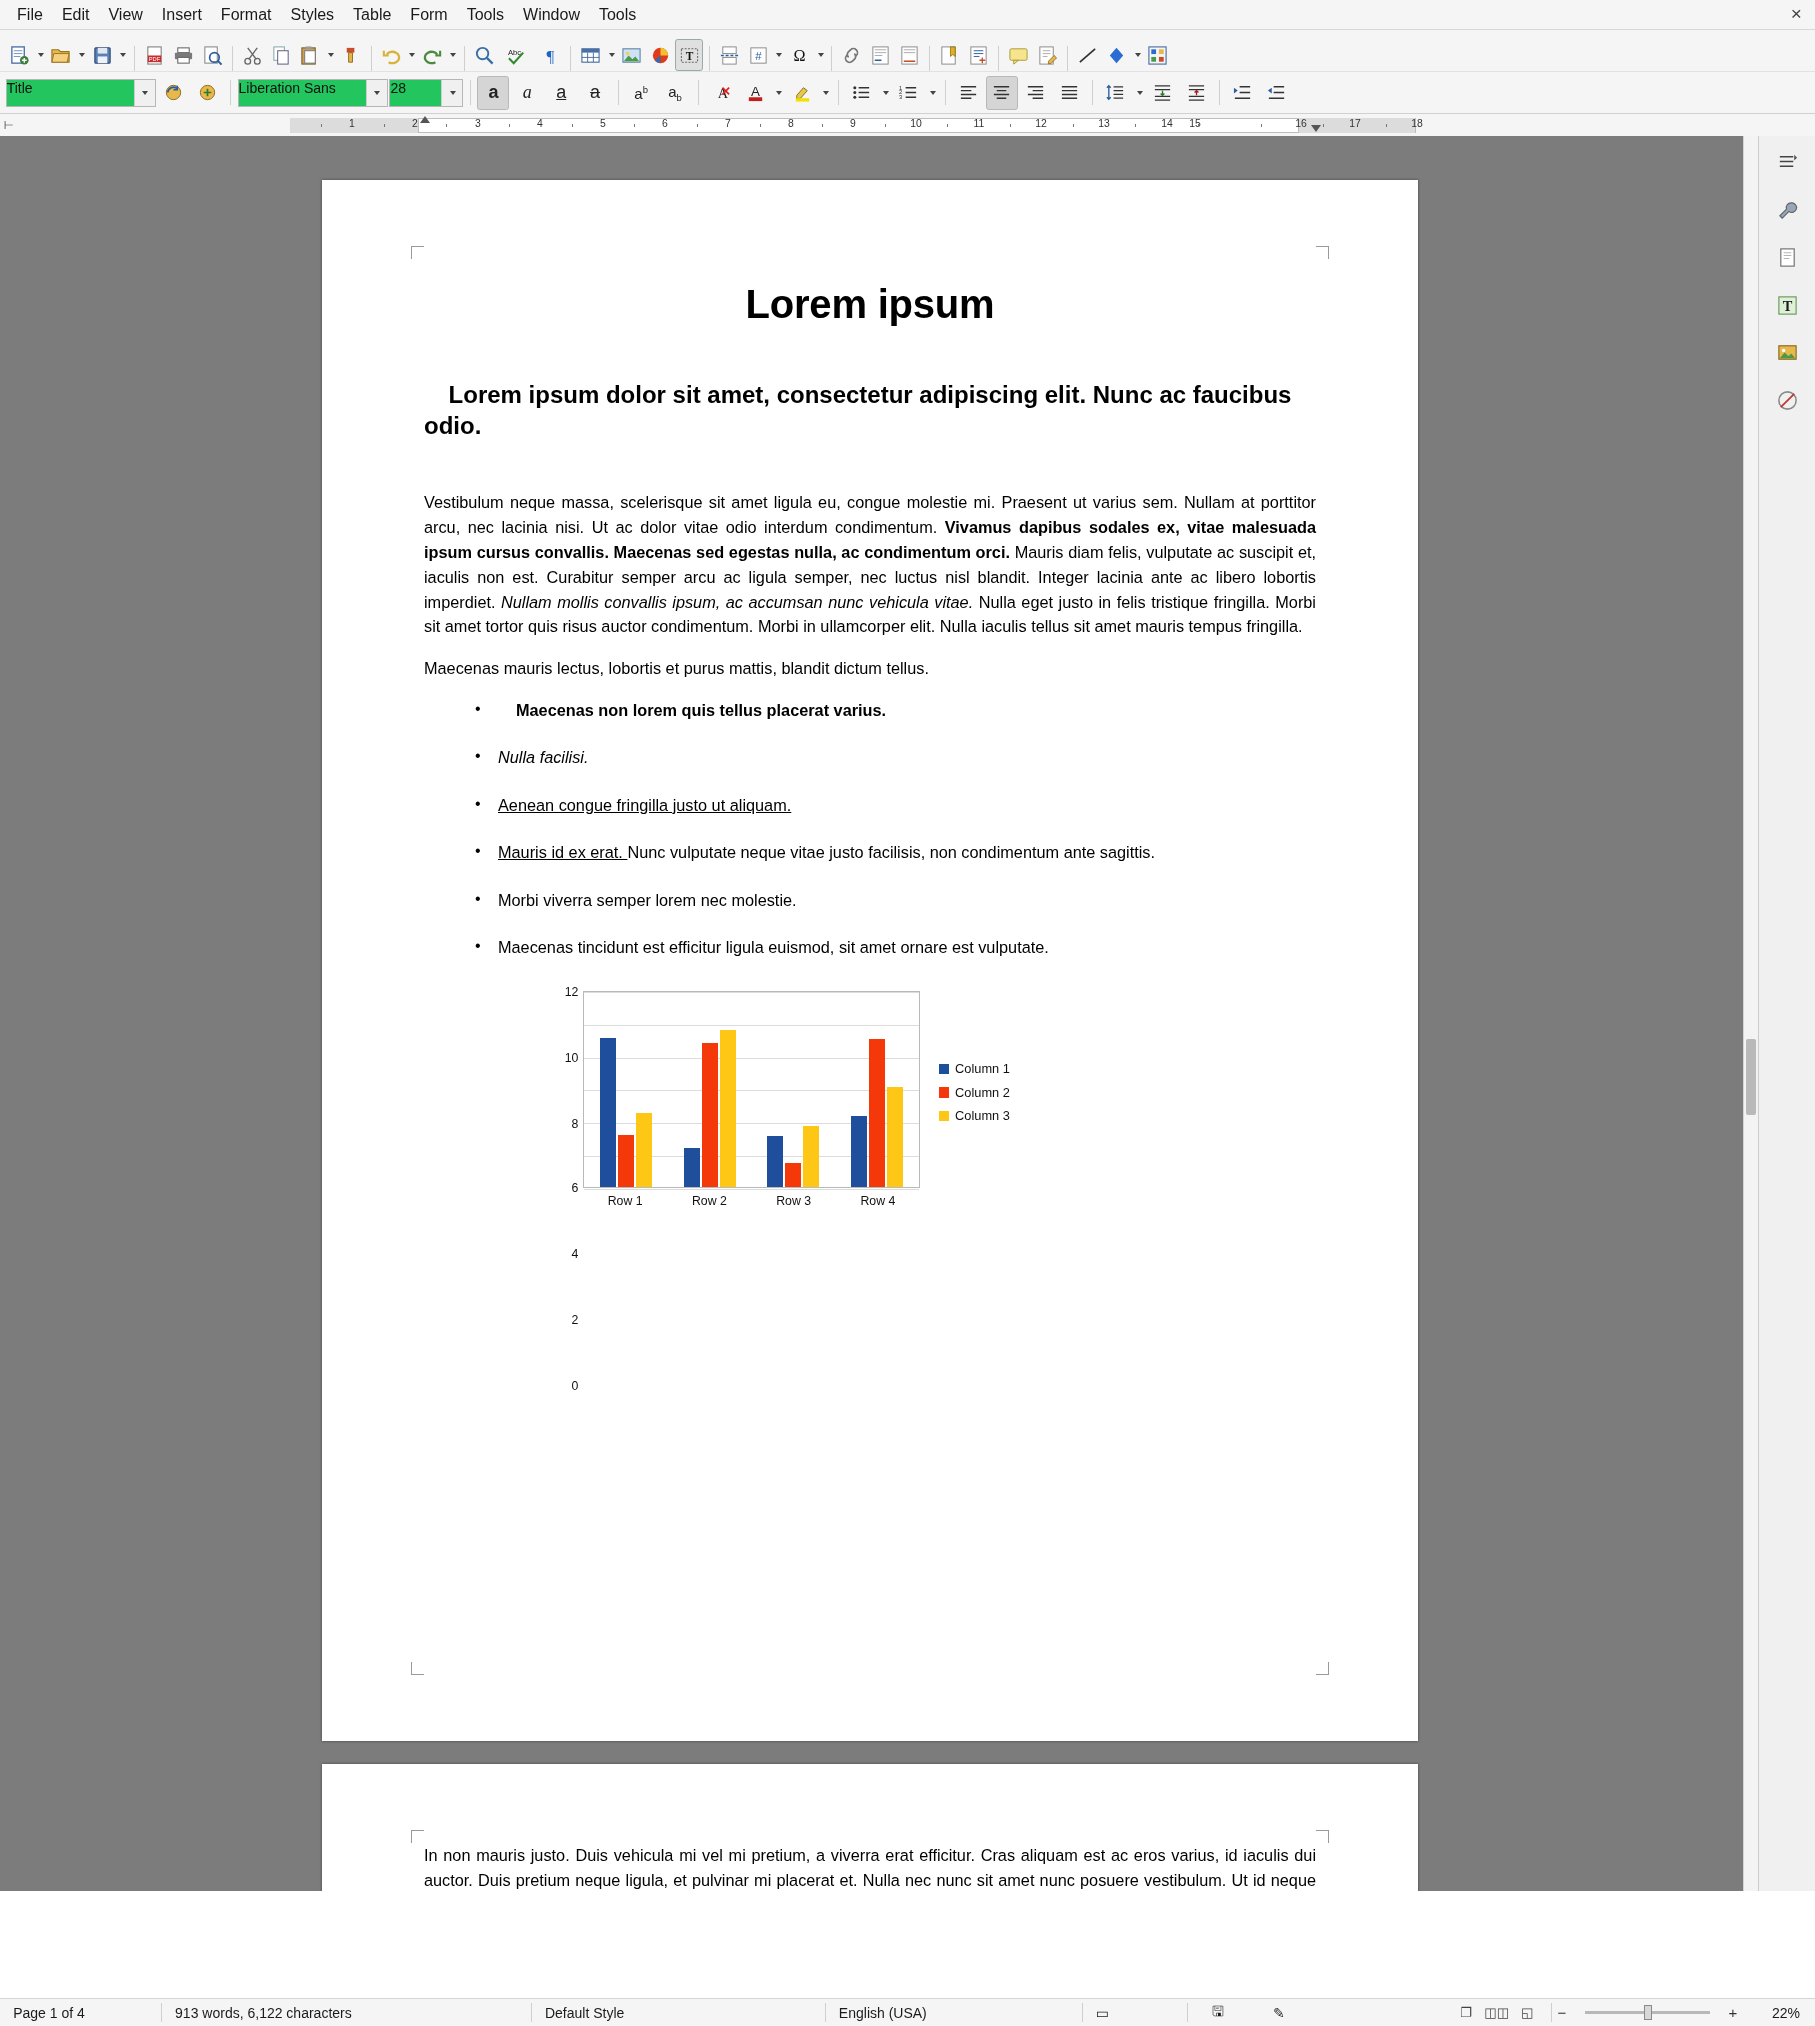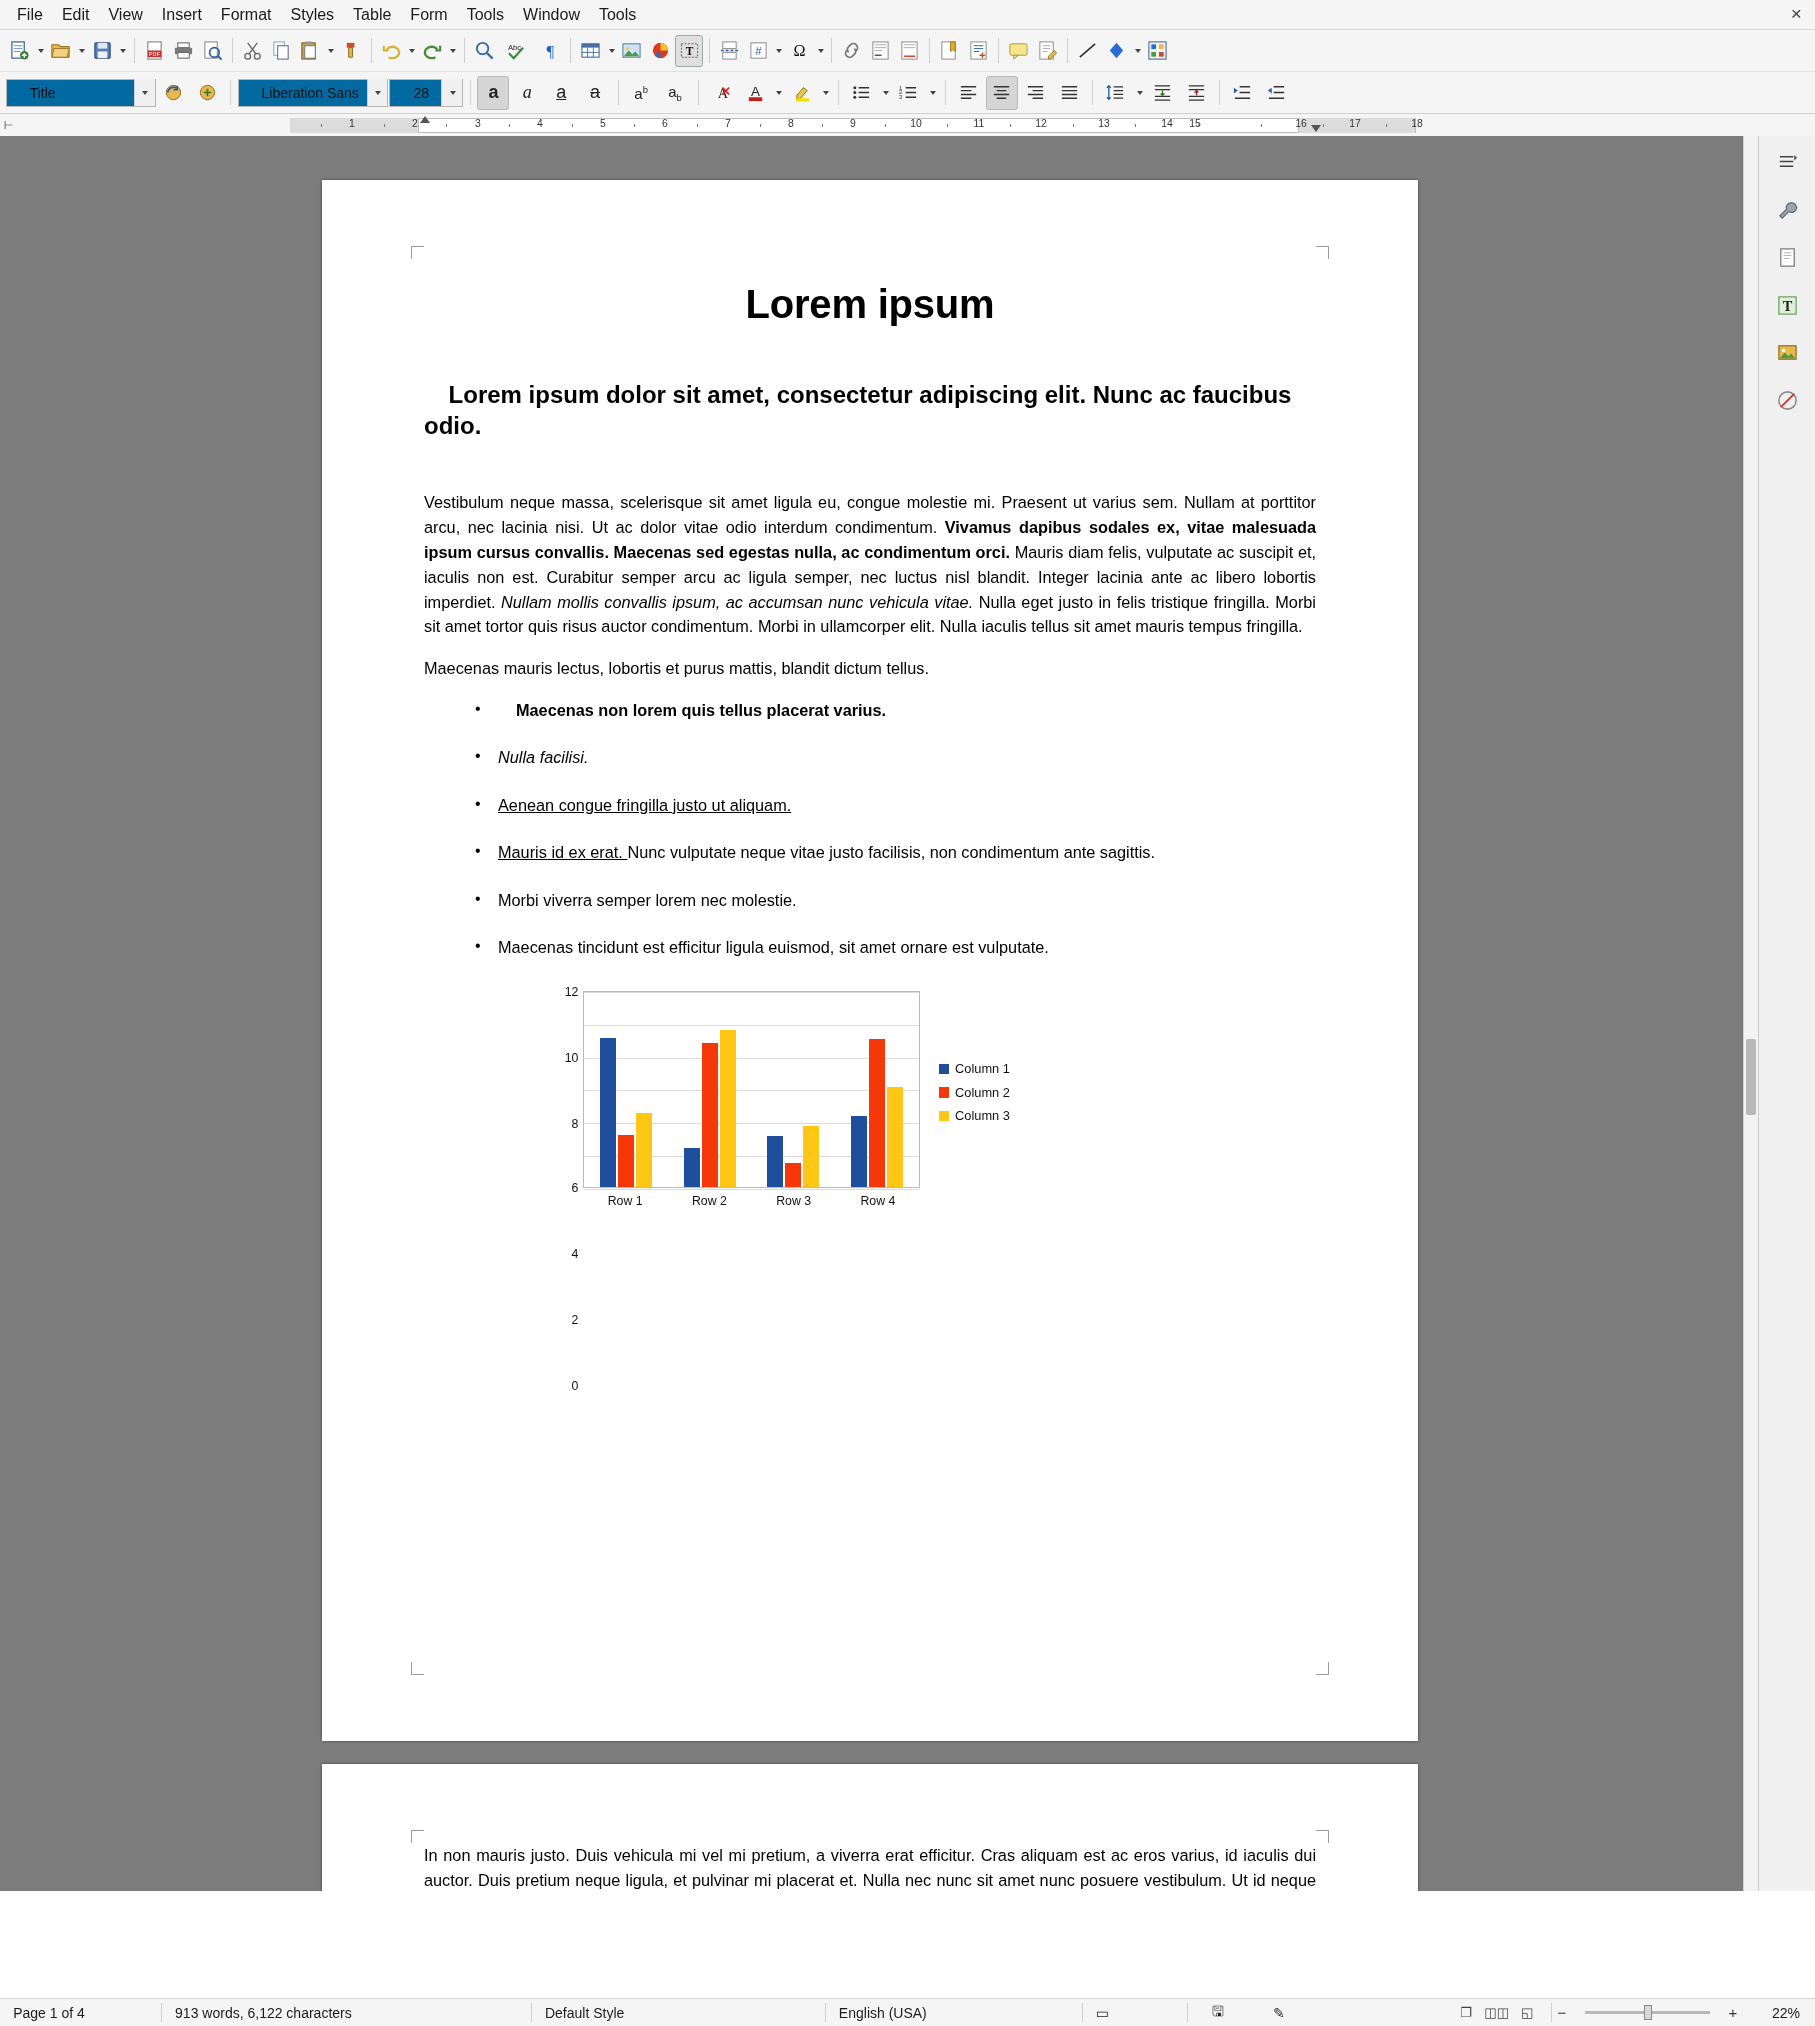--- a/index.html
+++ b/index.html
@@ -36,21 +36,21 @@
     font-size: 19px;
     color: #444;
   }
 
   
   .toolbar {
     height: 42px;
     background: #f5f5f5;
     border-bottom: 0.9px solid #e2e2e2;
     display: flex;
-    align-items: center;
+    align-items: flex-end;
     padding: 0 5.7px;
     gap: 0.9px;
   }
   .tb-btn {
     width: 28px; height: 32px;
     display: flex; align-items: center; justify-content: center;
     border-radius: 2.8px;
     position: relative;
     font-size: 15px;
     color: #2b2b2b;
@@ -73,27 +73,26 @@
     height: 42px;
     background: #f5f5f5;
     border-bottom: 0.9px solid #d0d0d0;
     display: flex;
     align-items: center;
     padding: 0 5.7px;
     gap: 1.9px;
   }
   .combo {
     height: 28px;
-    background: #0369a1;
+    background: #22c55e;
     border: 0.9px solid #b6b6b6;
     display: flex;
-    align-items: center;
     font-size: 14px;
     color: #111;
-    padding-left: 23px;
+    padding-left: 0;
     position: relative;
   }
   .combo .arrow {
     width: 21px; height: 26.5px;
     border-left: 0.9px solid #cfcfcf;
     margin-left: auto;
     display: flex; align-items: center; justify-content: center;
     background: #f0f0f0;
   }
   .combo-style { width: 150px; }

